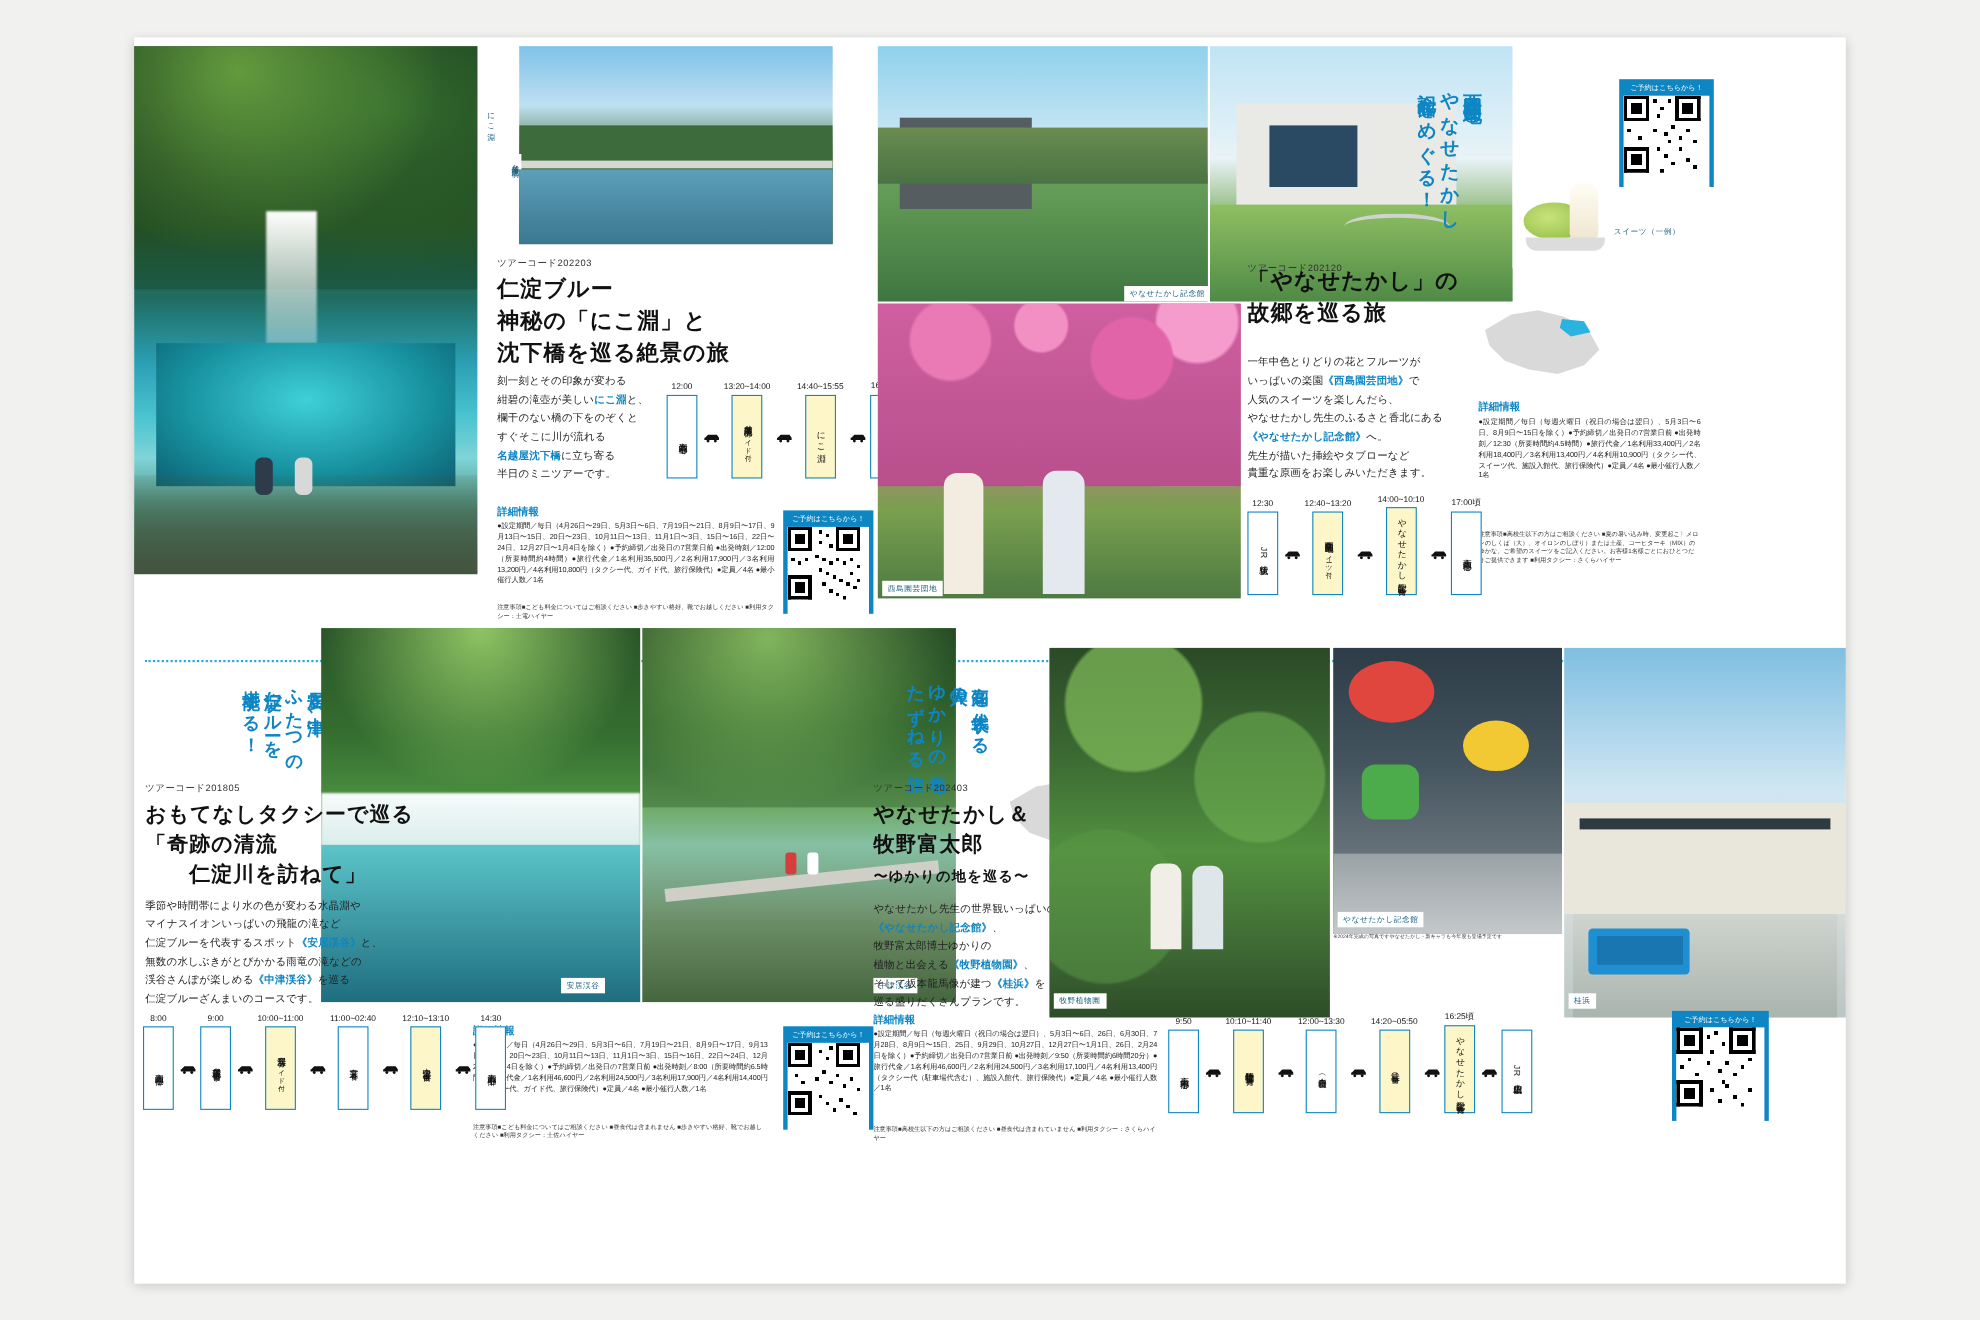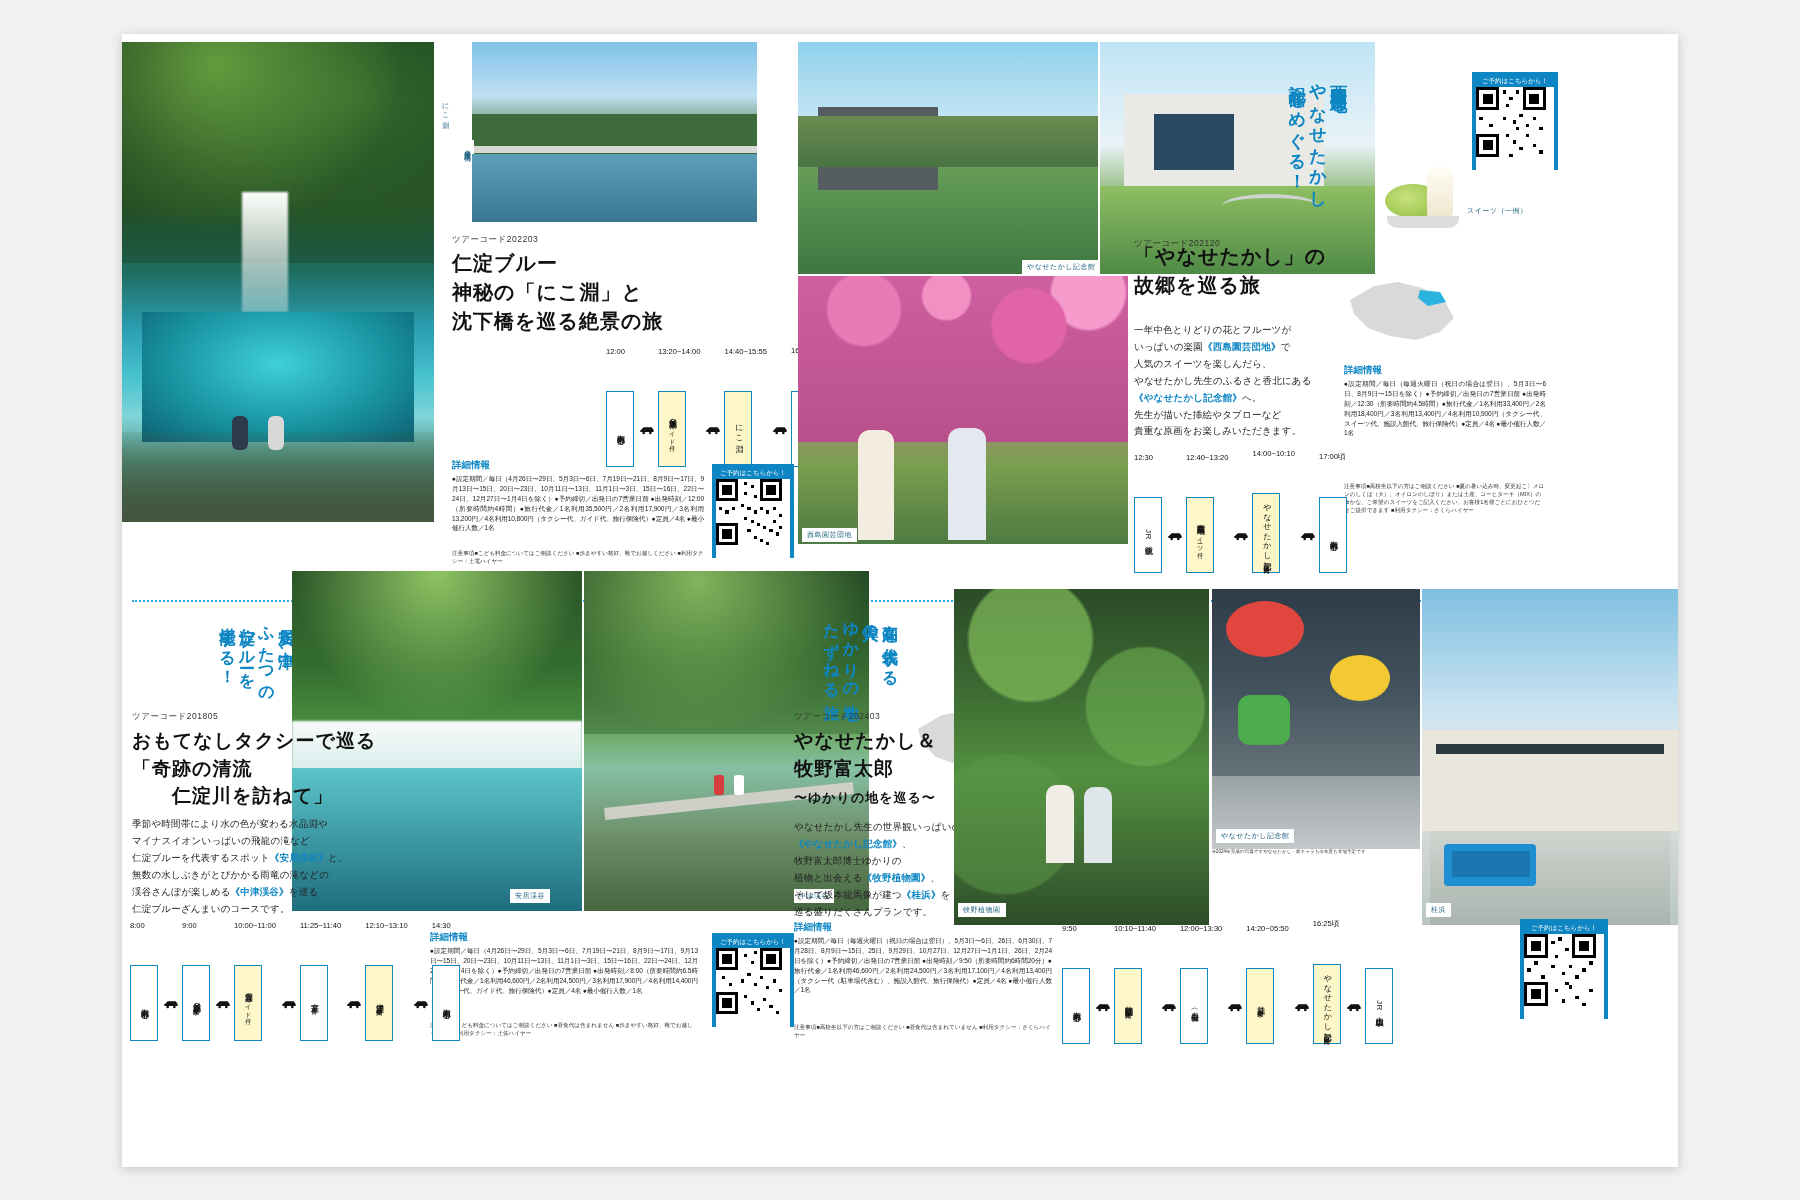--- a/index.html
+++ b/index.html
@@ -18,21 +18,21 @@
   .vhead.blue{color:#0e86c3;}
   .tourcode{position:absolute;font-size:8.5px;color:#333;letter-spacing:.5px;}
   .title{position:absolute;font-weight:bold;color:#111;line-height:1.45;letter-spacing:1px;}
   .body{position:absolute;font-size:9.5px;color:#222;line-height:1.78;letter-spacing:.2px;}
   .body .hl{color:#0e86c3;font-weight:bold;}
   .detail-h{position:absolute;font-size:9.5px;font-weight:bold;color:#0e86c3;}
   .detail{position:absolute;font-size:6.6px;color:#222;line-height:1.5;letter-spacing:-.1px;text-align:justify;}
   .notes{position:absolute;font-size:5.6px;color:#333;line-height:1.45;}
   
   .itin{position:absolute;display:flex;align-items:flex-end;}
-  .slot{display:flex;flex-direction:column;align-items:flex-start;margin-right:2px;gap:32px;}
+  .slot{display:flex;flex-direction:column;align-items:center;margin-right:2px;}
   .slot .tm{font-size:7.6px;color:#111;margin-bottom:3px;white-space:nowrap;}
   .box{border:1px solid #0e86c3;background:#fff;width:26px;min-height:74px;display:flex;align-items:center;justify-content:center;}
   .box.solid{background:#fdf6c8;}
   .box span{writing-mode:vertical-rl;font-size:8px;line-height:1.25;letter-spacing:.5px;color:#111;padding:4px 0;text-align:center;}
   .box span .sm{font-size:6px;}
   .car{width:20px;height:74px;display:flex;align-items:center;justify-content:center;margin:0 1px;}
   .car svg{width:16px;height:12px;}
   
   .qrwrap{position:absolute;background:#0e86c3;padding:4px;}
   .qrwrap .lbl{color:#fff;font-size:6.5px;text-align:center;line-height:1.4;padding-bottom:2px;}
@@ -83,20 +83,23 @@
     </div>
     <div class="capv" style="left:338px;top:106px;">名越屋沈下橋</div>
 
     <div class="tourcode" style="left:330px;top:200px;">ツアーコード202203</div>
     <div class="title" style="left:330px;top:215px;font-size:20px;">
       <span>仁淀ブルー</span><br>
       <span>神秘の「にこ淵」と</span><br>
       <span>沈下橋を巡る絶景の旅</span>
     </div>
 
+    <div class="body" style="left:330px;top:305px;width:168px;">
+      刻一刻とその印象が変わる<br>紺碧の滝壺が美しい<span class="hl">にこ淵</span>と、<br>欄干のない橋の下をのぞくと<br>すぐそこに川が流れる<br><span class="hl">名越屋沈下橋</span>に立ち寄る<br>半日のミニツアーです。
+    </div>
 
     <div class="detail-h" style="left:330px;top:425px;">詳細情報</div>
     <div class="detail" style="left:330px;top:440px;width:252px;">●設定期間／毎日（4月26日〜29日、5月3日〜6日、7月19日〜21日、8月9日〜17日、9月13日〜15日、20日〜23日、10月11日〜13日、11月1日〜3日、15日〜16日、22日〜24日、12月27日〜1月4日を除く）●予約締切／出発日の7営業日前 ●出発時刻／12:00（所要時間約4時間）●旅行代金／1名利用35,500円／2名利用17,900円／3名利用13,200円／4名利用10,800円（タクシー代、ガイド代、旅行保険代）●定員／4名 ●最小催行人数／1名</div>
     <div class="notes" style="left:330px;top:515px;width:252px;">注意事項■こども料金についてはご相談ください ■歩きやすい格好、靴でお越しください ■利用タクシー：土電ハイヤー</div>
 
     <div class="itin" style="left:484px;top:312px;">
       <div class="slot">
         <div class="tm">12:00</div>
         <div class="box">
             <span>高知市中心部</span>
@@ -474,21 +477,21 @@
           </div>
       </div>
       <div class="car">
           <svg viewBox="0 0 24 14">
             <path d="M2 10h20v-3l-3-4H7L3 7H2z" fill="#111"></path>
             <circle cx="7" cy="11.5" r="2" fill="#111"></circle>
             <circle cx="17" cy="11.5" r="2" fill="#111"></circle>
           </svg>
         </div>
       <div class="slot">
-        <div class="tm">11:25~11:40</div>
+        <div class="tm">11:00~02:40</div>
         <div class="box">
             <span>宝来荘<span class="sm">（昼食）</span></span>
           </div>
       </div>
       <div class="car">
           <svg viewBox="0 0 24 14">
             <path d="M2 10h20v-3l-3-4H7L3 7H2z" fill="#111"></path>
             <circle cx="7" cy="11.5" r="2" fill="#111"></circle>
             <circle cx="17" cy="11.5" r="2" fill="#111"></circle>
           </svg>

